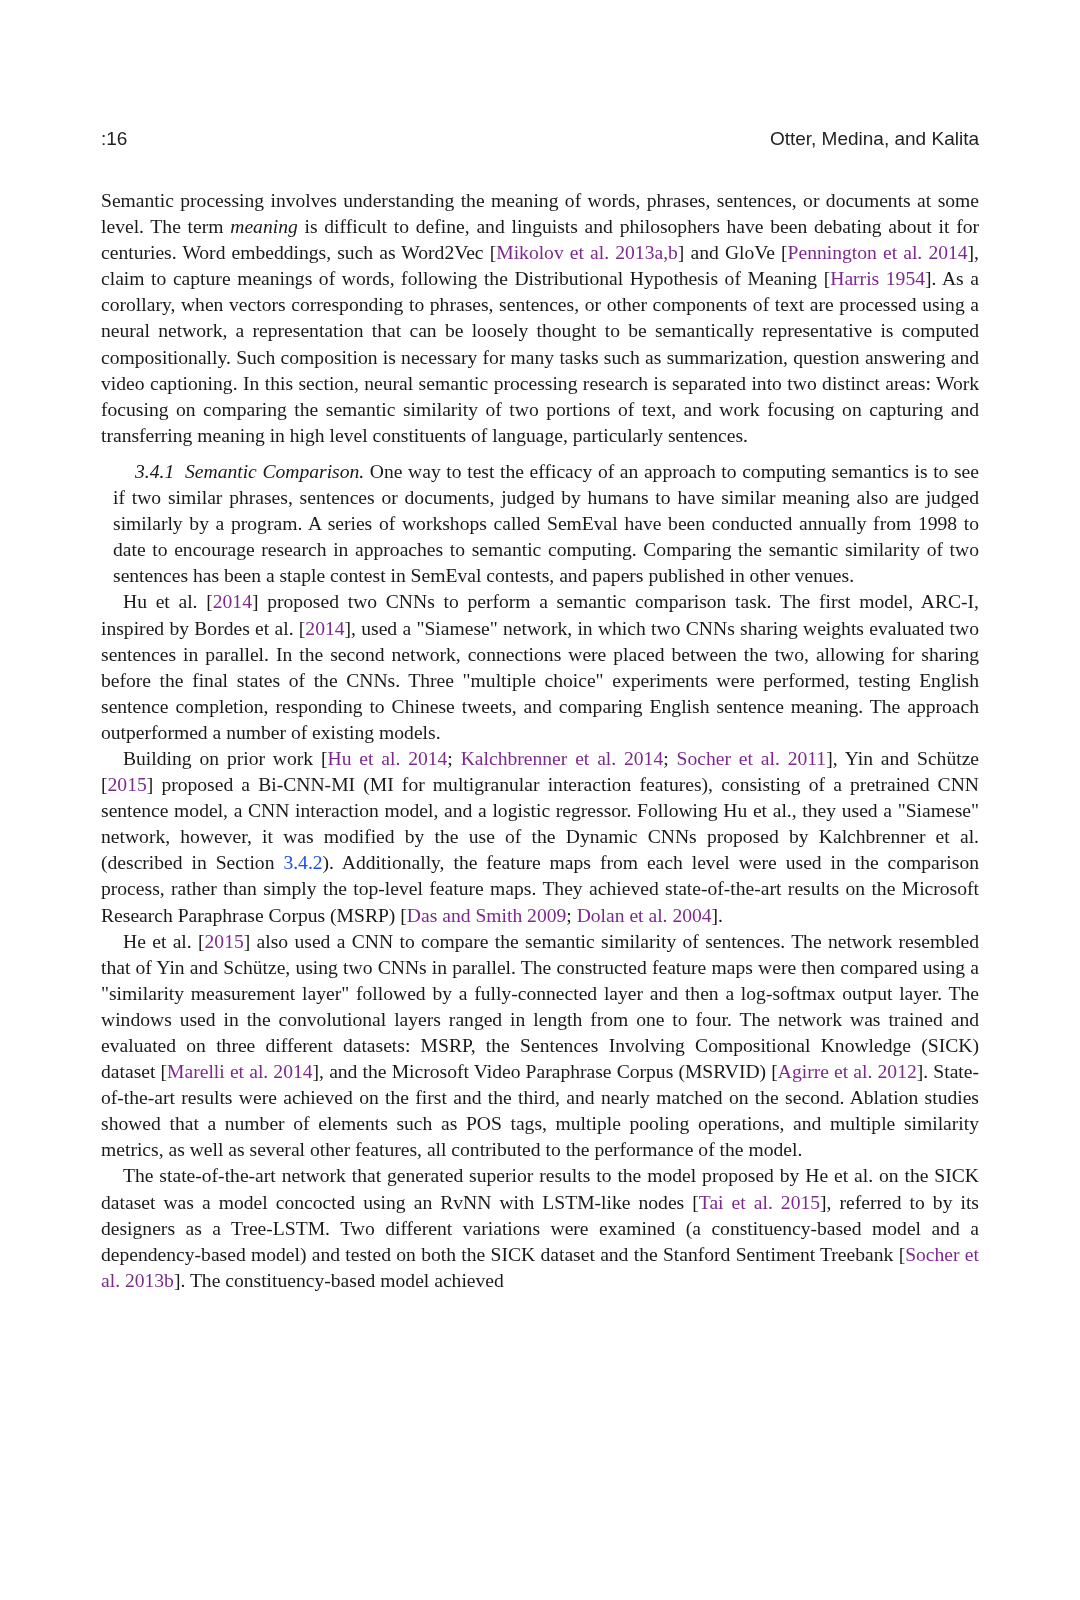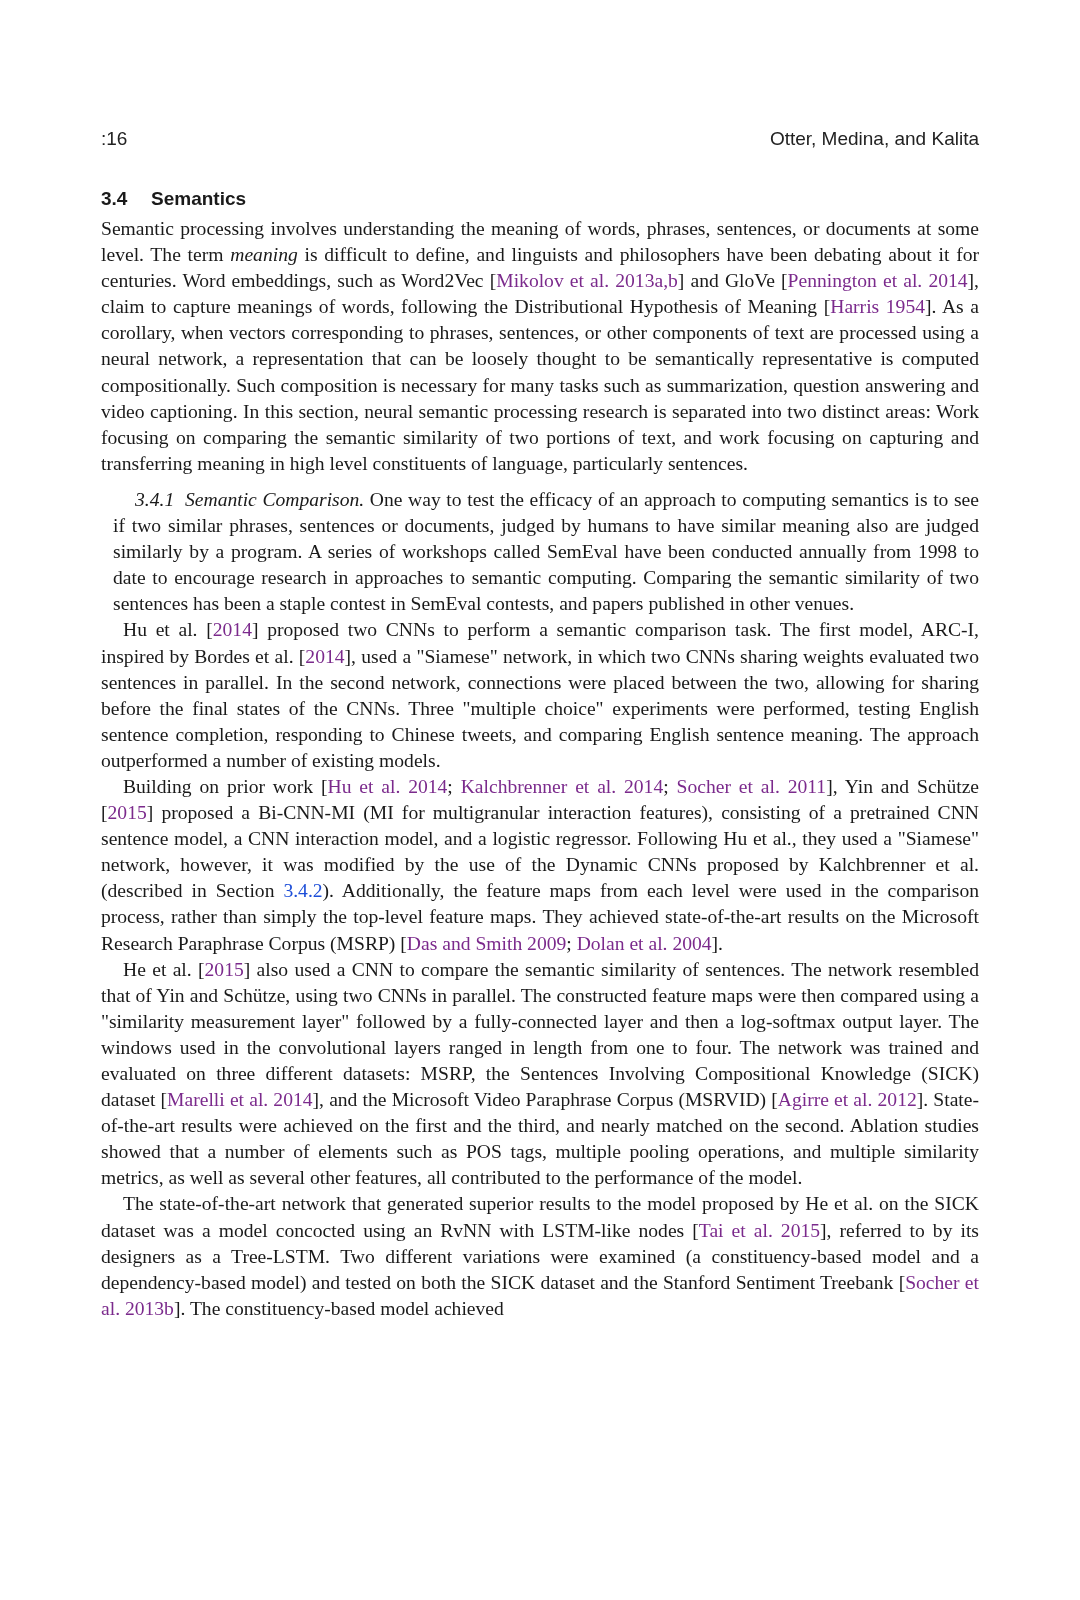--- a/index.html
+++ b/index.html
@@ -37,21 +37,20 @@
 </style>
 </head>
 <body>
 
 <div class="page-header">
   <span>:16</span>
   <span>Otter, Medina, and Kalita</span>
 </div>
 
 <div class="content">
-  <h2 class="section-heading"><span class="sec-num">3.4</span><span>Semantics</span></h2>
 
   <p><span>Semantic processing involves understanding the meaning of words, phrases, sentences, or documents at some level. The term </span><em>meaning</em><span> is difficult to define, and linguists and philosophers have been debating about it for centuries. Word embeddings, such as Word2Vec [</span><a class="cite">Mikolov et al. 2013a,b</a><span>] and GloVe [</span><a class="cite">Pennington et al. 2014</a><span>], claim to capture meanings of words, following the Distributional Hypothesis of Meaning [</span><a class="cite">Harris 1954</a><span>]. As a corollary, when vectors corresponding to phrases, sentences, or other components of text are processed using a neural network, a representation that can be loosely thought to be semantically representative is computed compositionally. Such composition is necessary for many tasks such as summarization, question answering and video captioning. In this section, neural semantic processing research is separated into two distinct areas: Work focusing on comparing the semantic similarity of two portions of text, and work focusing on capturing and transferring meaning in high level constituents of language, particularly sentences.</span></p>
 
   <p class="sub"><span class="sub-num">3.4.1</span><span class="sub-title">Semantic Comparison.</span><span> One way to test the efficacy of an approach to computing semantics is to see if two similar phrases, sentences or documents, judged by humans to have similar meaning also are judged similarly by a program. A series of workshops called SemEval have been conducted annually from 1998 to date to encourage research in approaches to semantic computing. Comparing the semantic similarity of two sentences has been a staple contest in SemEval contests, and papers published in other venues.</span></p>
 
   <p class="indent"><span>Hu et al. [</span><a class="cite">2014</a><span>] proposed two CNNs to perform a semantic comparison task. The first model, ARC-I, inspired by Bordes et al. [</span><a class="cite">2014</a><span>], used a "Siamese" network, in which two CNNs sharing weights evaluated two sentences in parallel. In the second network, connections were placed between the two, allowing for sharing before the final states of the CNNs. Three "multiple choice" experiments were performed, testing English sentence completion, responding to Chinese tweets, and comparing English sentence meaning. The approach outperformed a number of existing models.</span></p>
 
   <p class="indent"><span>Building on prior work [</span><a class="cite">Hu et al. 2014</a><span>; </span><a class="cite">Kalchbrenner et al. 2014</a><span>; </span><a class="cite">Socher et al. 2011</a><span>], Yin and Schütze [</span><a class="cite">2015</a><span>] proposed a Bi-CNN-MI (MI for multigranular interaction features), consisting of a pretrained CNN sentence model, a CNN interaction model, and a logistic regressor. Following Hu et al., they used a "Siamese" network, however, it was modified by the use of the Dynamic CNNs proposed by Kalchbrenner et al. (described in Section </span><a class="secref">3.4.2</a><span>). Additionally, the feature maps from each level were used in the comparison process, rather than simply the top-level feature maps. They achieved state-of-the-art results on the Microsoft Research Paraphrase Corpus (MSRP) [</span><a class="cite">Das and Smith 2009</a><span>; </span><a class="cite">Dolan et al. 2004</a><span>].</span></p>
 
   <p class="indent"><span>He et al. [</span><a class="cite">2015</a><span>] also used a CNN to compare the semantic similarity of sentences. The network resembled that of Yin and Schütze, using two CNNs in parallel. The constructed feature maps were then compared using a "similarity measurement layer" followed by a fully-connected layer and then a log-softmax output layer. The windows used in the convolutional layers ranged in length from one to four. The network was trained and evaluated on three different datasets: MSRP, the Sentences Involving Compositional Knowledge (SICK) dataset [</span><a class="cite">Marelli et al. 2014</a><span>], and the Microsoft Video Paraphrase Corpus (MSRVID) [</span><a class="cite">Agirre et al. 2012</a><span>]. State-of-the-art results were achieved on the first and the third, and nearly matched on the second. Ablation studies showed that a number of elements such as POS tags, multiple pooling operations, and multiple similarity metrics, as well as several other features, all contributed to the performance of the model.</span></p>

